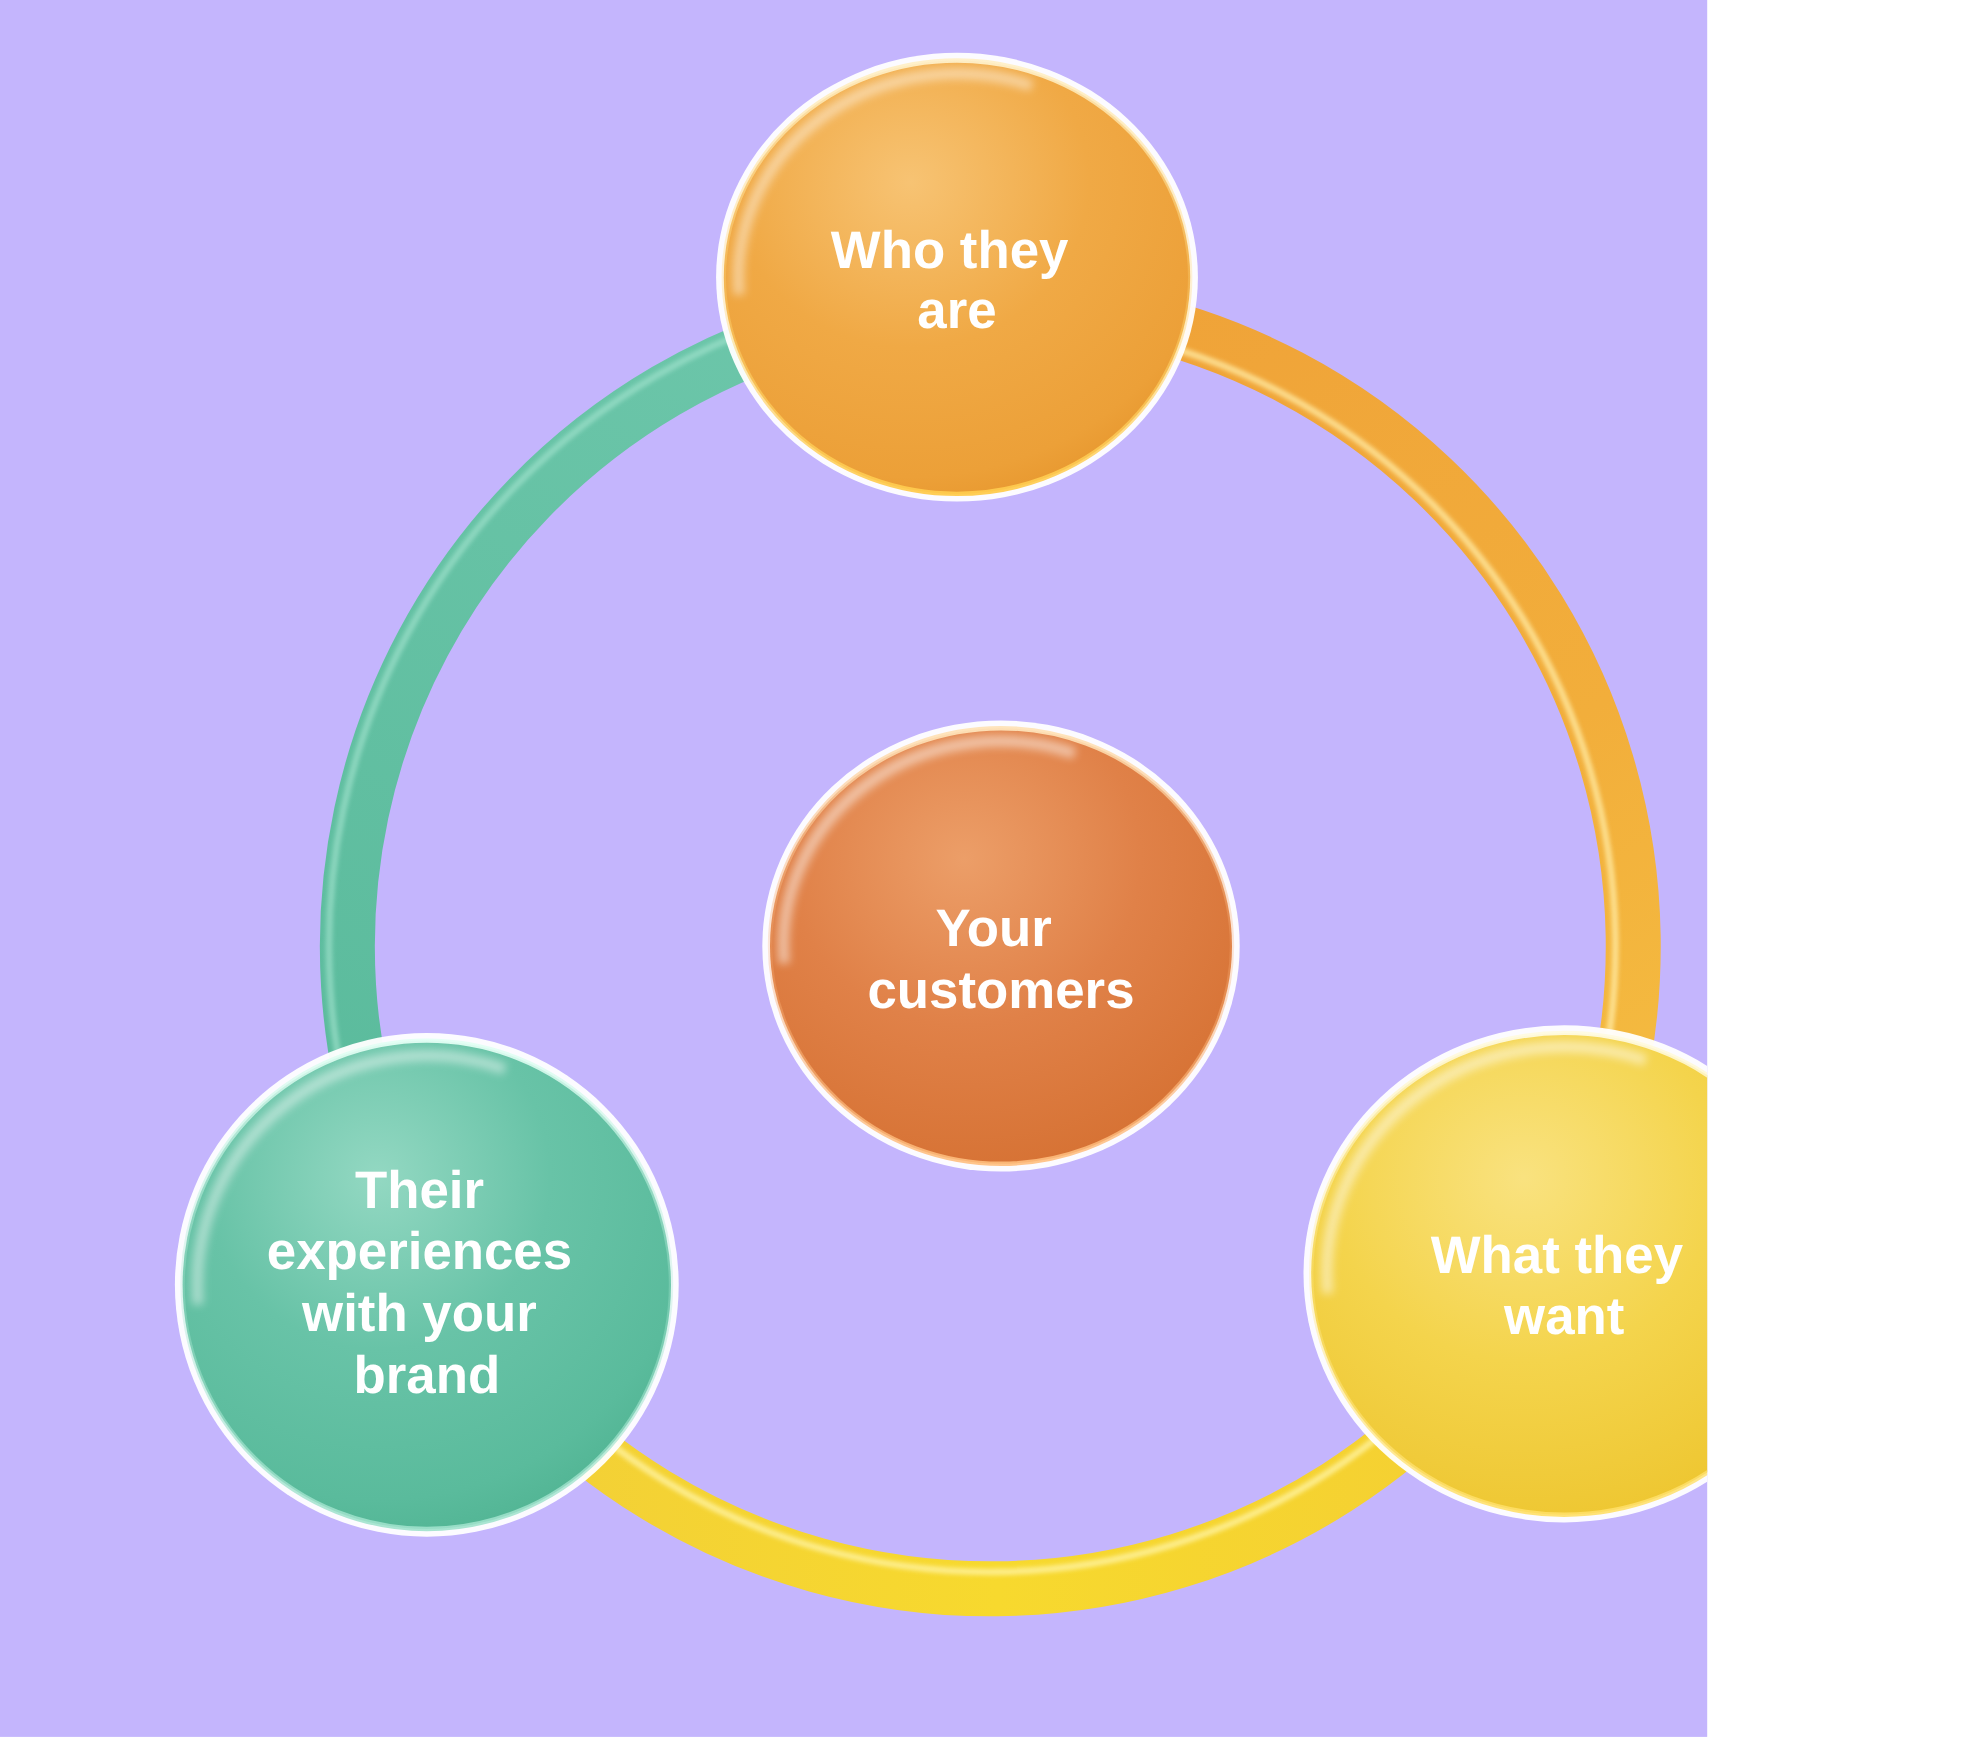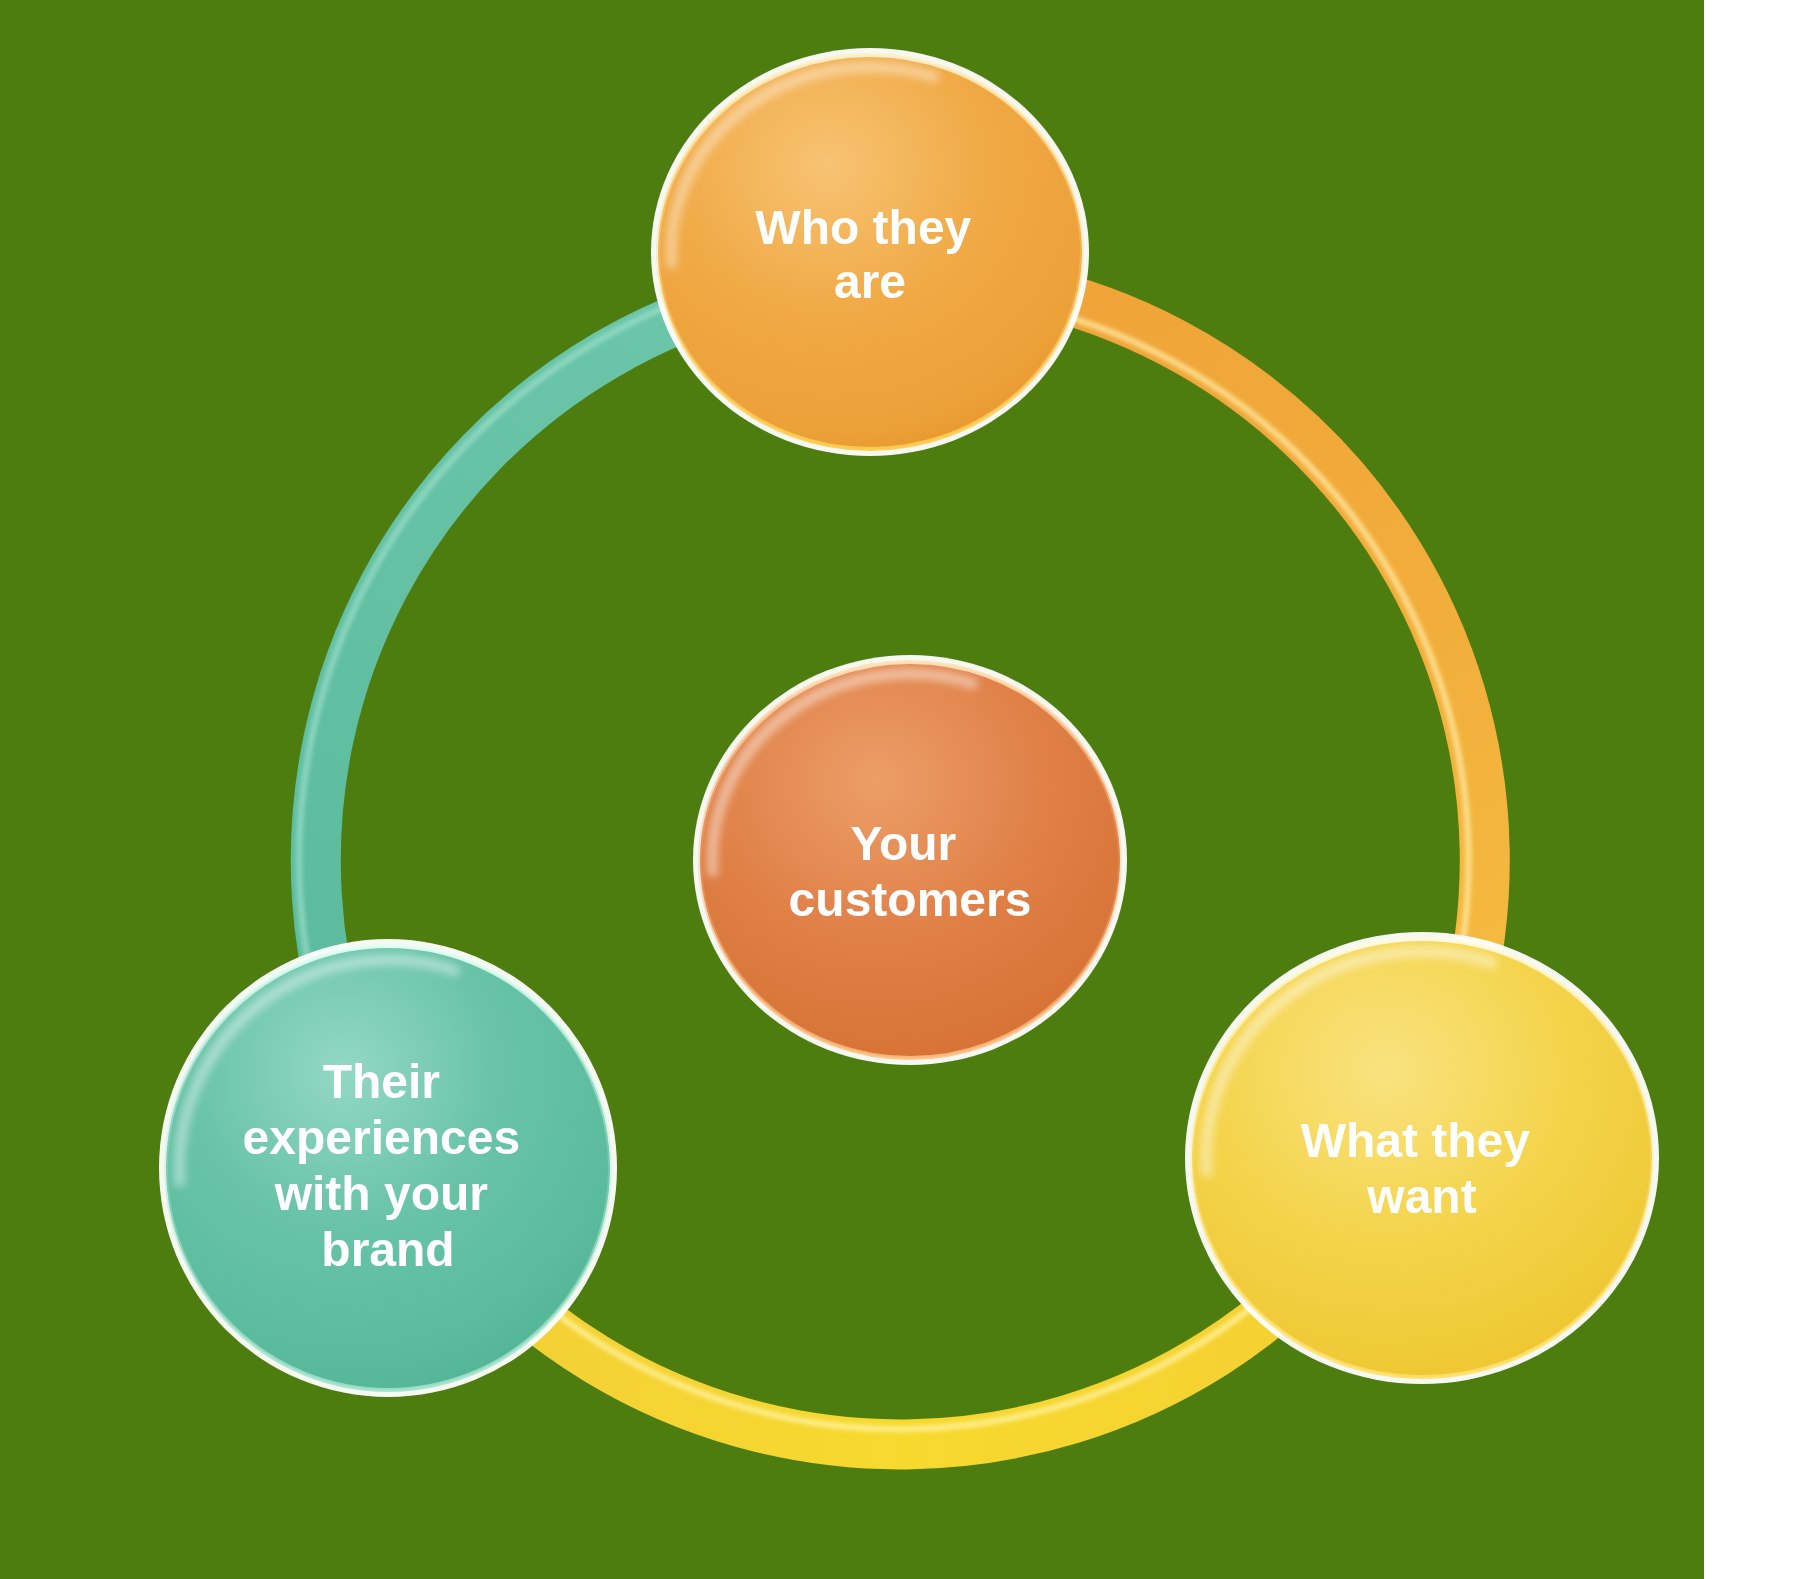--- a/index.html
+++ b/index.html
@@ -2,23 +2,23 @@
 <html><head>
 <meta charset="utf-8">
 <style>
   html, body {
     margin: 0;
     padding: 0;
     background: #ffffff;
   }
   .stage {
     position: relative;
-    width: 1704px;
+    width: 1552px;
     height: 1579px;
-    background: #4d7c0f;
+    background: #c4b5fd;
     overflow: hidden;
   }
   svg { display: block; }
   text {
     font-family: "Liberation Sans", "DejaVu Sans", sans-serif;
     font-weight: 700;
     font-size: 48px;
     fill: #ffffff;
     text-anchor: middle;
   }

